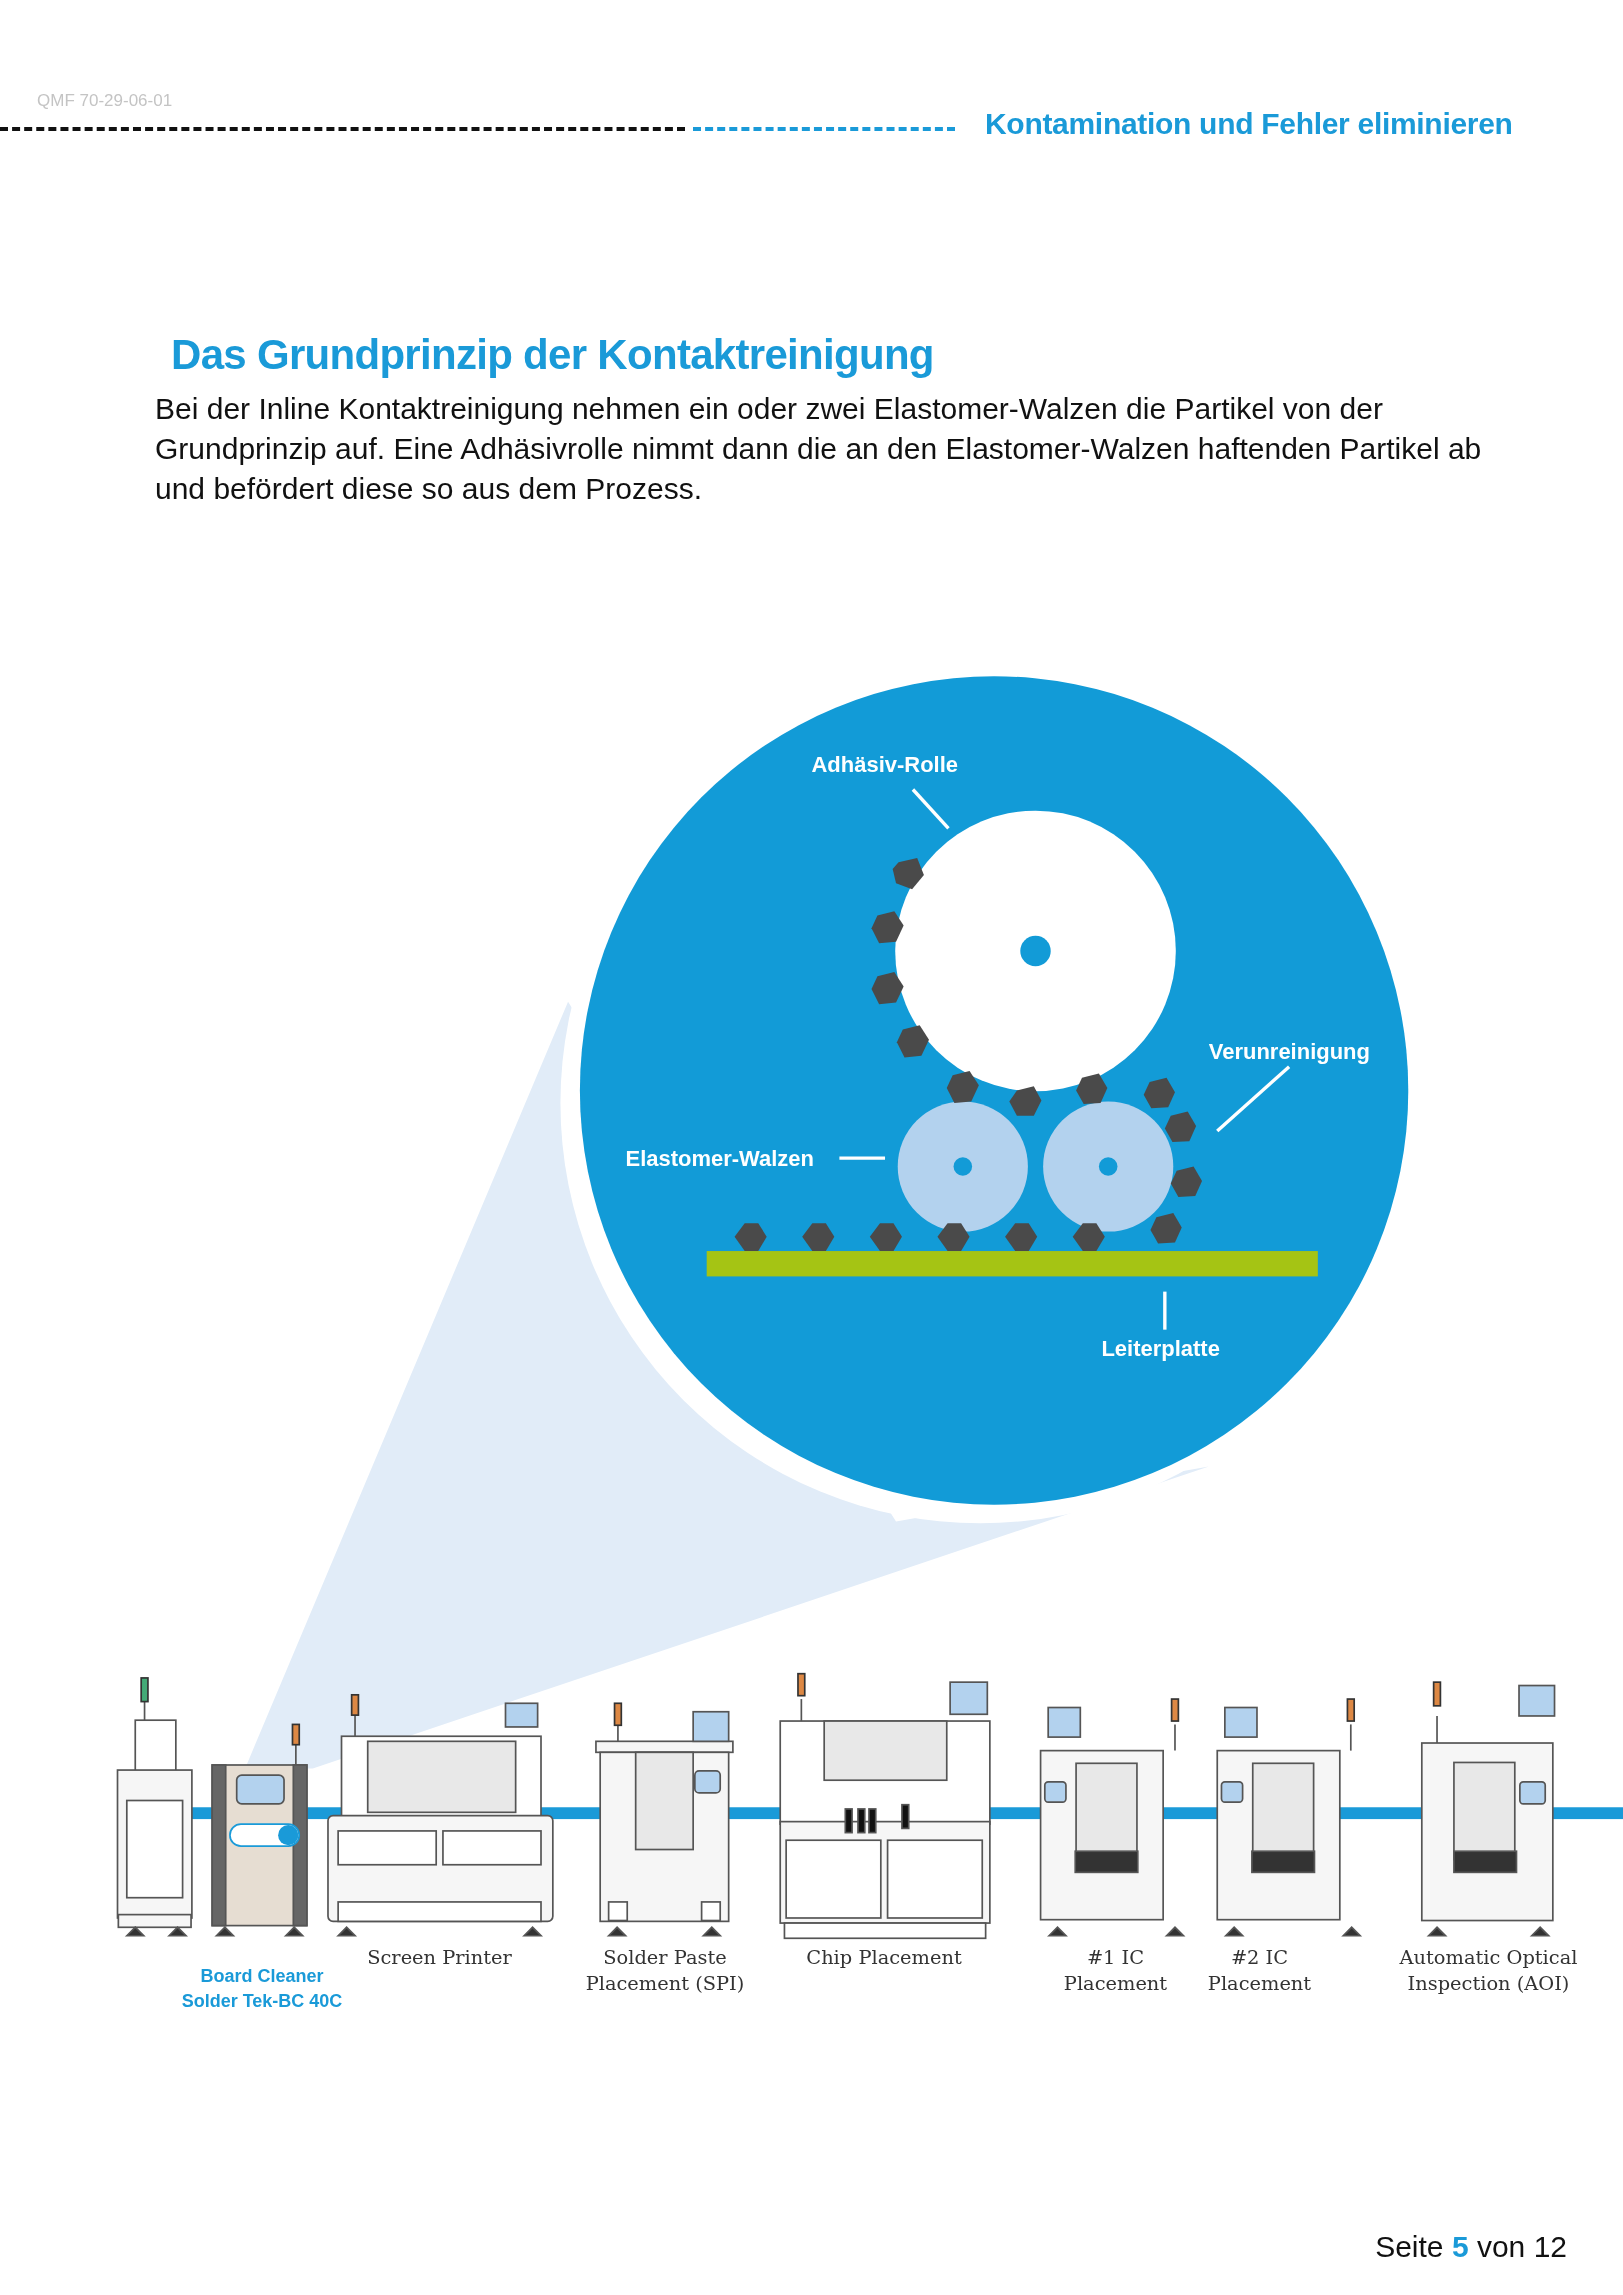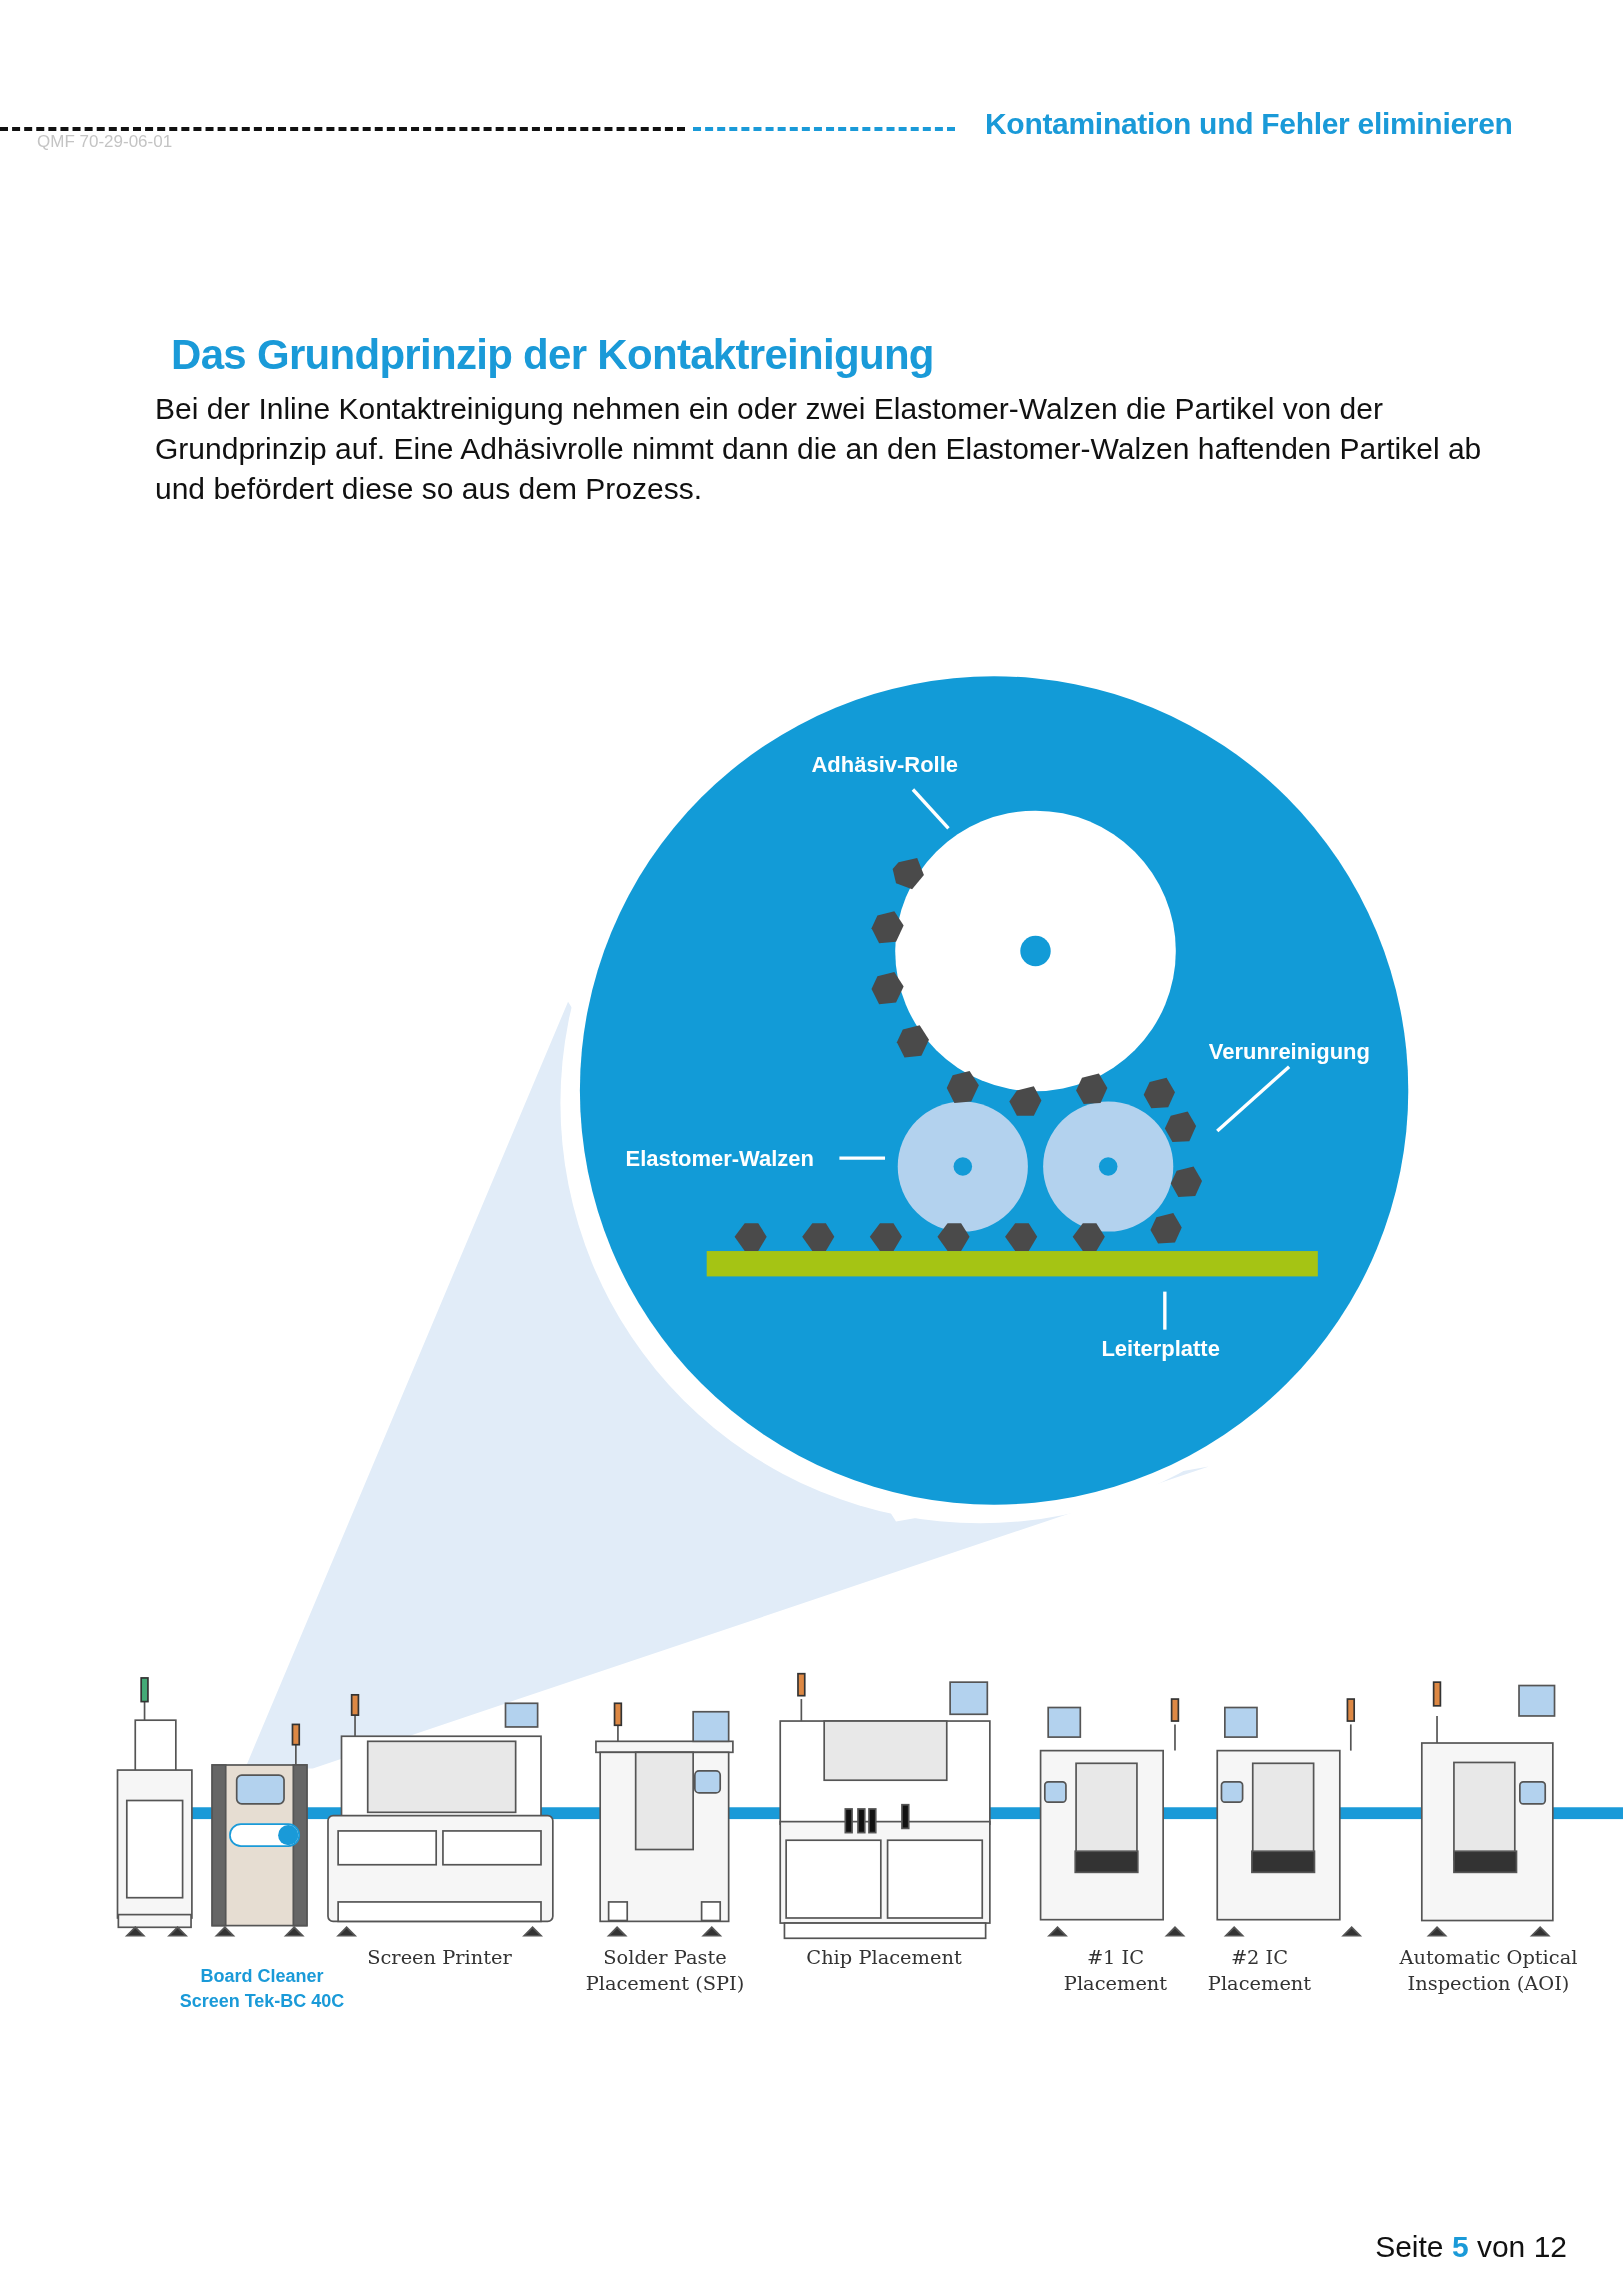--- a/index.html
+++ b/index.html
@@ -1,17 +1,17 @@
 <!DOCTYPE html>
 <html style="font-size:13.5px"><head>
 <meta charset="utf-8">
 <style>
   html, body { margin:0; padding:0; background:#ffffff; }
   body { width:1623px; height:2295px; position:relative; overflow:hidden; font-family:"Liberation Sans", sans-serif; color:#111; }
-  .doc-code { position:absolute; left:37px; top:91px; font-size:17px; color:#c4c4c4; font-family:"Liberation Sans", sans-serif;margin-top:41px; }
+  .doc-code { position:absolute; left:37px; top:91px; font-size:17px; color:#c4c4c4; font-family:"Liberation Sans", sans-serif; }
   .dash-black { position:absolute; left:0; top:127px; width:685px; height:0; border-top:4.2px dashed #111; }
   .dash-blue { position:absolute; left:693px; top:127px; width:262px; height:0; border-top:4.2px dashed #1a9ad8; }
   .header-title { position:absolute; left:985px; top:107px; font-size:30px; font-weight:bold; color:#1a9ad8; letter-spacing:-0.3px; }
   .section-title { position:absolute; left:155px; top:315px; font-size:42px; font-weight:bold; color:#1a9ad8; letter-spacing:-0.7px; }
   .intro { position:absolute; left:155px; top:389px; width:1353px; font-size:30px; line-height:40px; color:#111; }
   .diagram { position:absolute; left:0; top:0; width:1623px; height:2295px; }
   .machine-label { position:absolute; text-align:center; font-family:"DejaVu Serif", serif; font-size:19.4px; line-height:26px; color:#333; }
   .machine-label.highlight { font-family:"Liberation Sans", sans-serif; font-weight:bold; color:#1a9ad8; font-size:18px; line-height:24.5px; }
   .footer { position:absolute; right:56px; top:2230px; font-size:30px; color:#111; }
   .footer .num { color:#1a9ad8; font-weight:bold; }
@@ -187,21 +187,21 @@
       <line x1="1700" y1="2030" x2="1700" y2="2062"></line>
       <rect x="1696" y="1990" width="8" height="28" fill="#d84" stroke="#333"></rect>
       <polygon points="1690,2290 1700,2280 1710,2290" fill="#333"></polygon>
       <polygon points="1812,2290 1822,2280 1832,2290" fill="#333"></polygon>
     </g>
   </g>
 </svg>
 
 <div class="machine-label highlight" style="left:169px; top:1964px; width:186px;">
   <div>Board Cleaner</div>
-  <div>Screen Tek-BC 40C</div>
+  <div>Solder Tek-BC 40C</div>
 </div>
 <div class="machine-label" style="left:355px; top:1945px; width:169px;">
   <div>Screen Printer</div>
 </div>
 <div class="machine-label" style="left:572px; top:1945px; width:186px;">
   <div>Solder Paste</div>
   <div>Placement (SPI)</div>
 </div>
 <div class="machine-label" style="left:791px; top:1945px; width:186px;">
   <div>Chip Placement</div>

